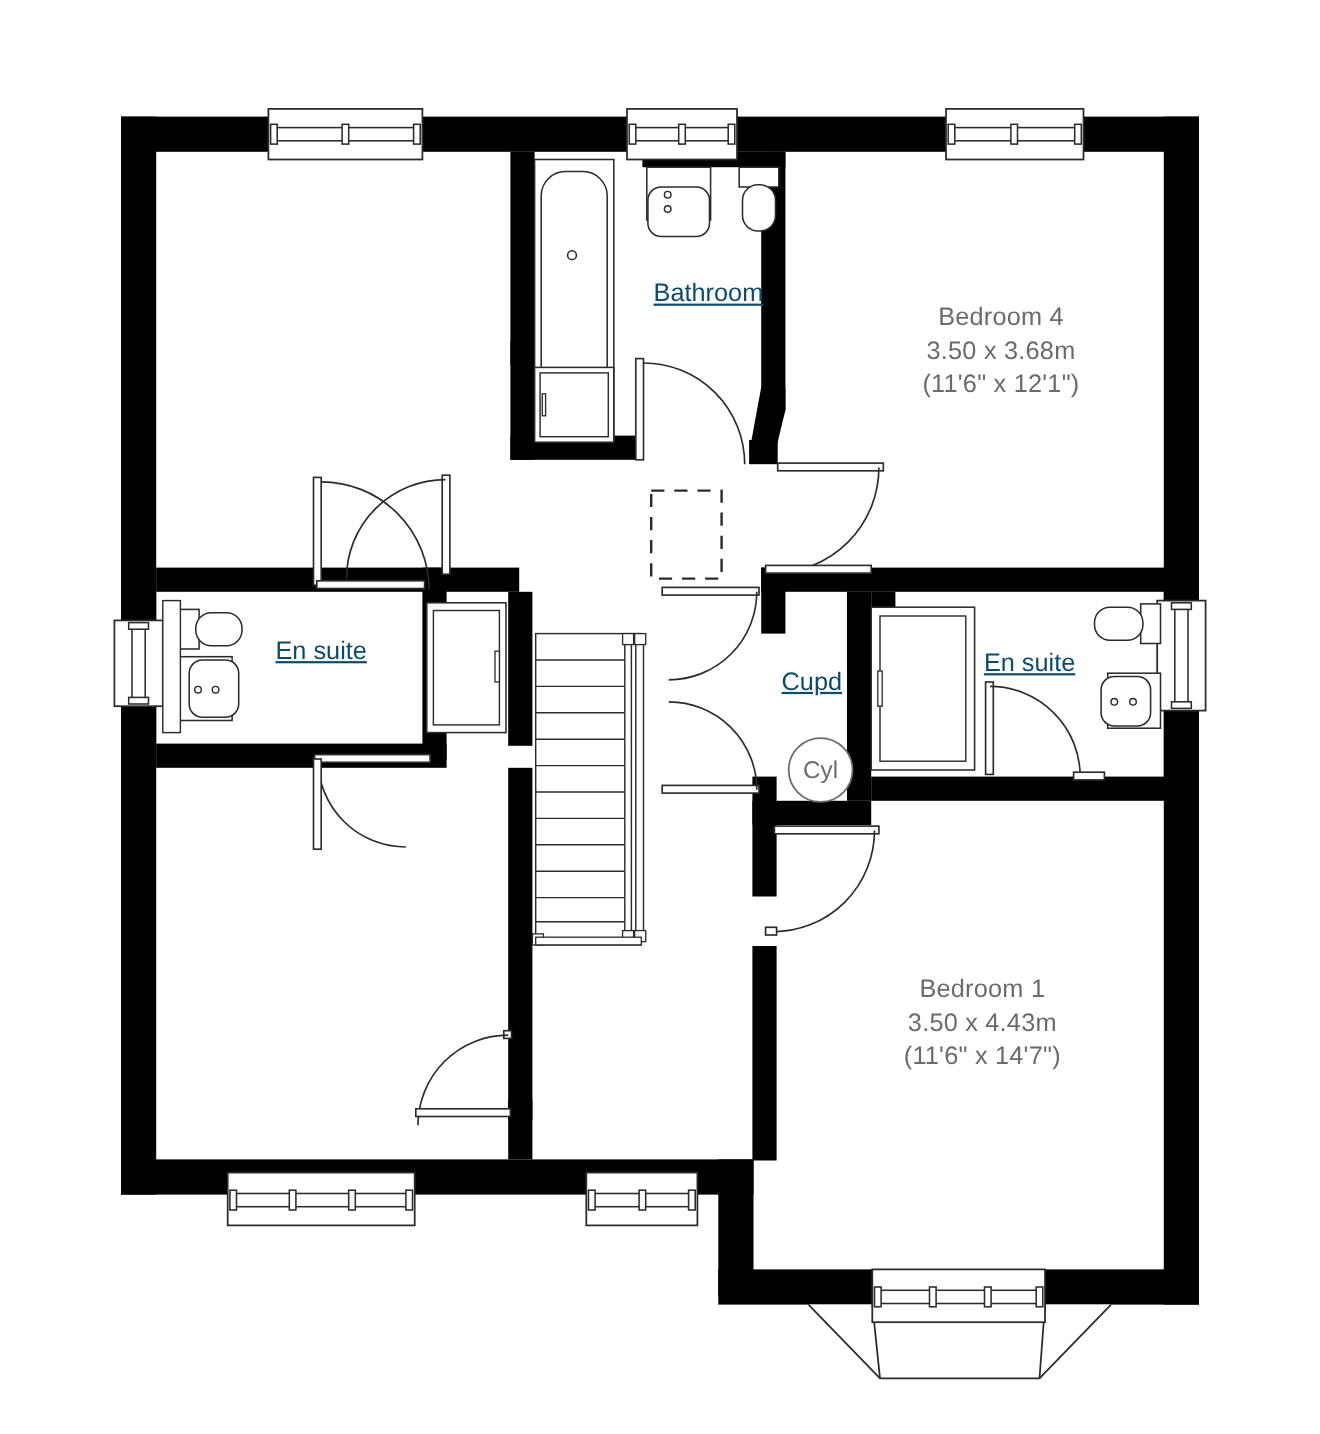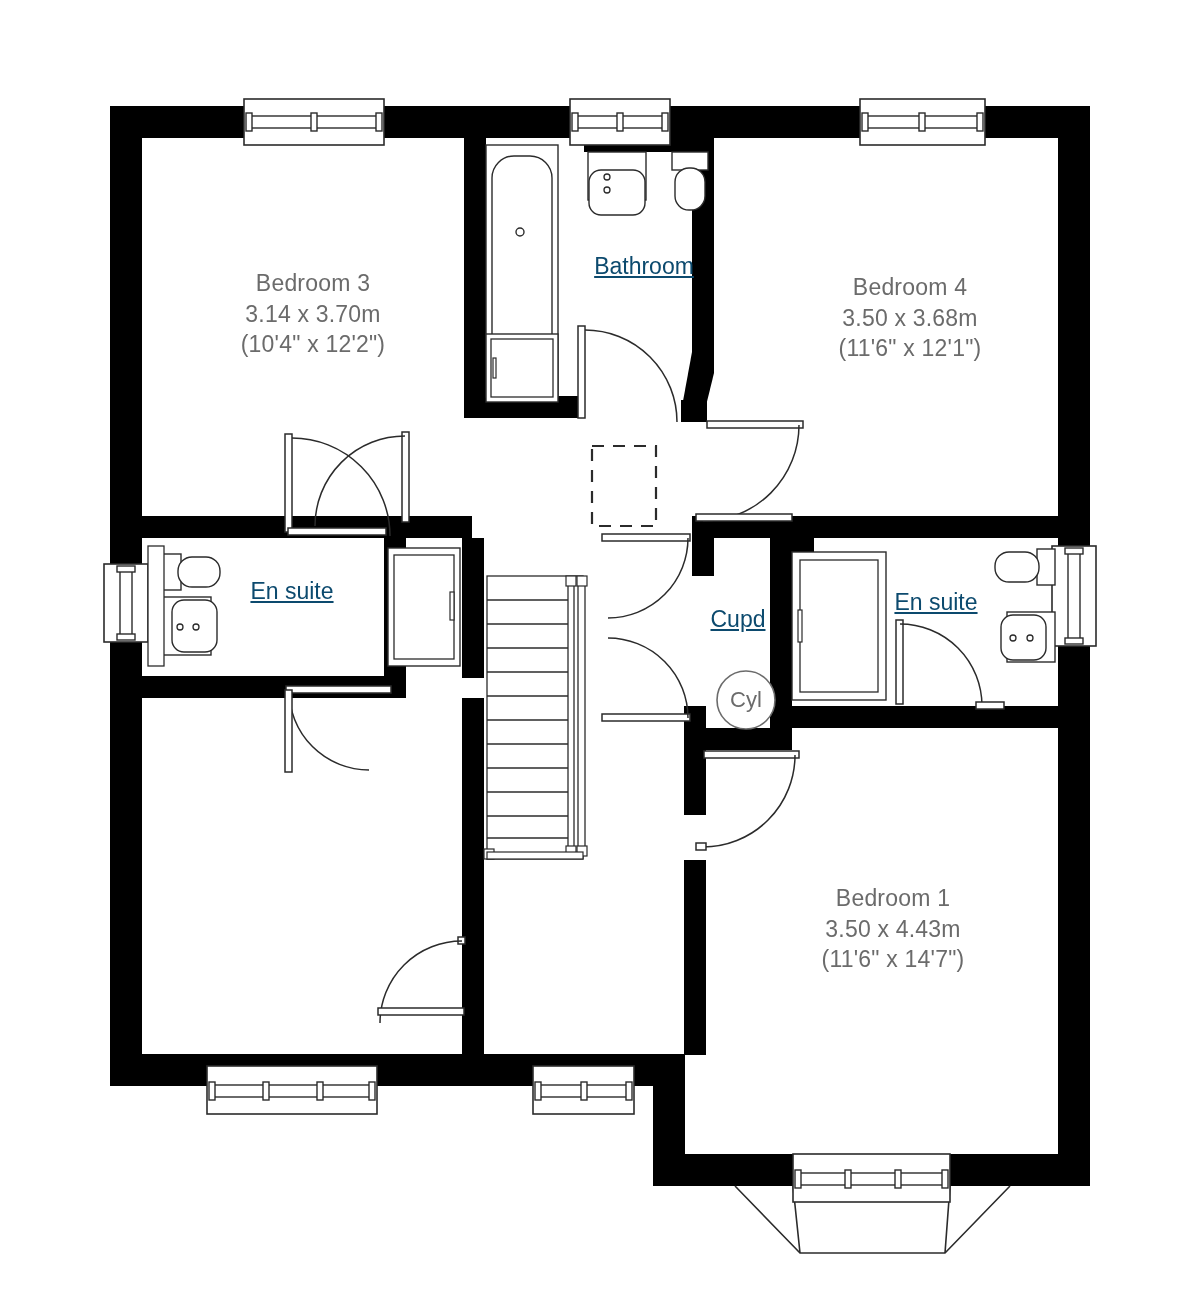--- a/index.html
+++ b/index.html
@@ -352,25 +352,20 @@
 
       <g>
         <rect x="458" y="937" width="7" height="7" fill="#ffffff" stroke="#2b2b2b" stroke-width="1.5"></rect>
         <path d="M 462,941 A 82,82 0 0 0 380,1023" fill="none" stroke="#2b2b2b" stroke-width="1.5"></path>
         <rect x="378" y="1008" width="86" height="7" fill="#ffffff" stroke="#2b2b2b" stroke-width="1.5"></rect>
       </g>
     </g>
 
   </svg>
 
-  <div class="room-label" style="left:0; top:268px; width:626px;">
-    <span class="rl-name">Bedroom 3</span>
-    <span class="rl-metric">3.14 x 3.70m</span>
-    <span class="rl-imperial">(10'4" x 12'2")</span>
-  </div>
 
   <div class="room-label" style="left:600px; top:272px; width:620px;">
     <span class="rl-name">Bedroom 4</span>
     <span class="rl-metric">3.50 x 3.68m</span>
     <span class="rl-imperial">(11'6" x 12'1")</span>
   </div>
 
 
   <div class="room-label" style="left:580px; top:883px; width:626px;">
     <span class="rl-name">Bedroom 1</span>

